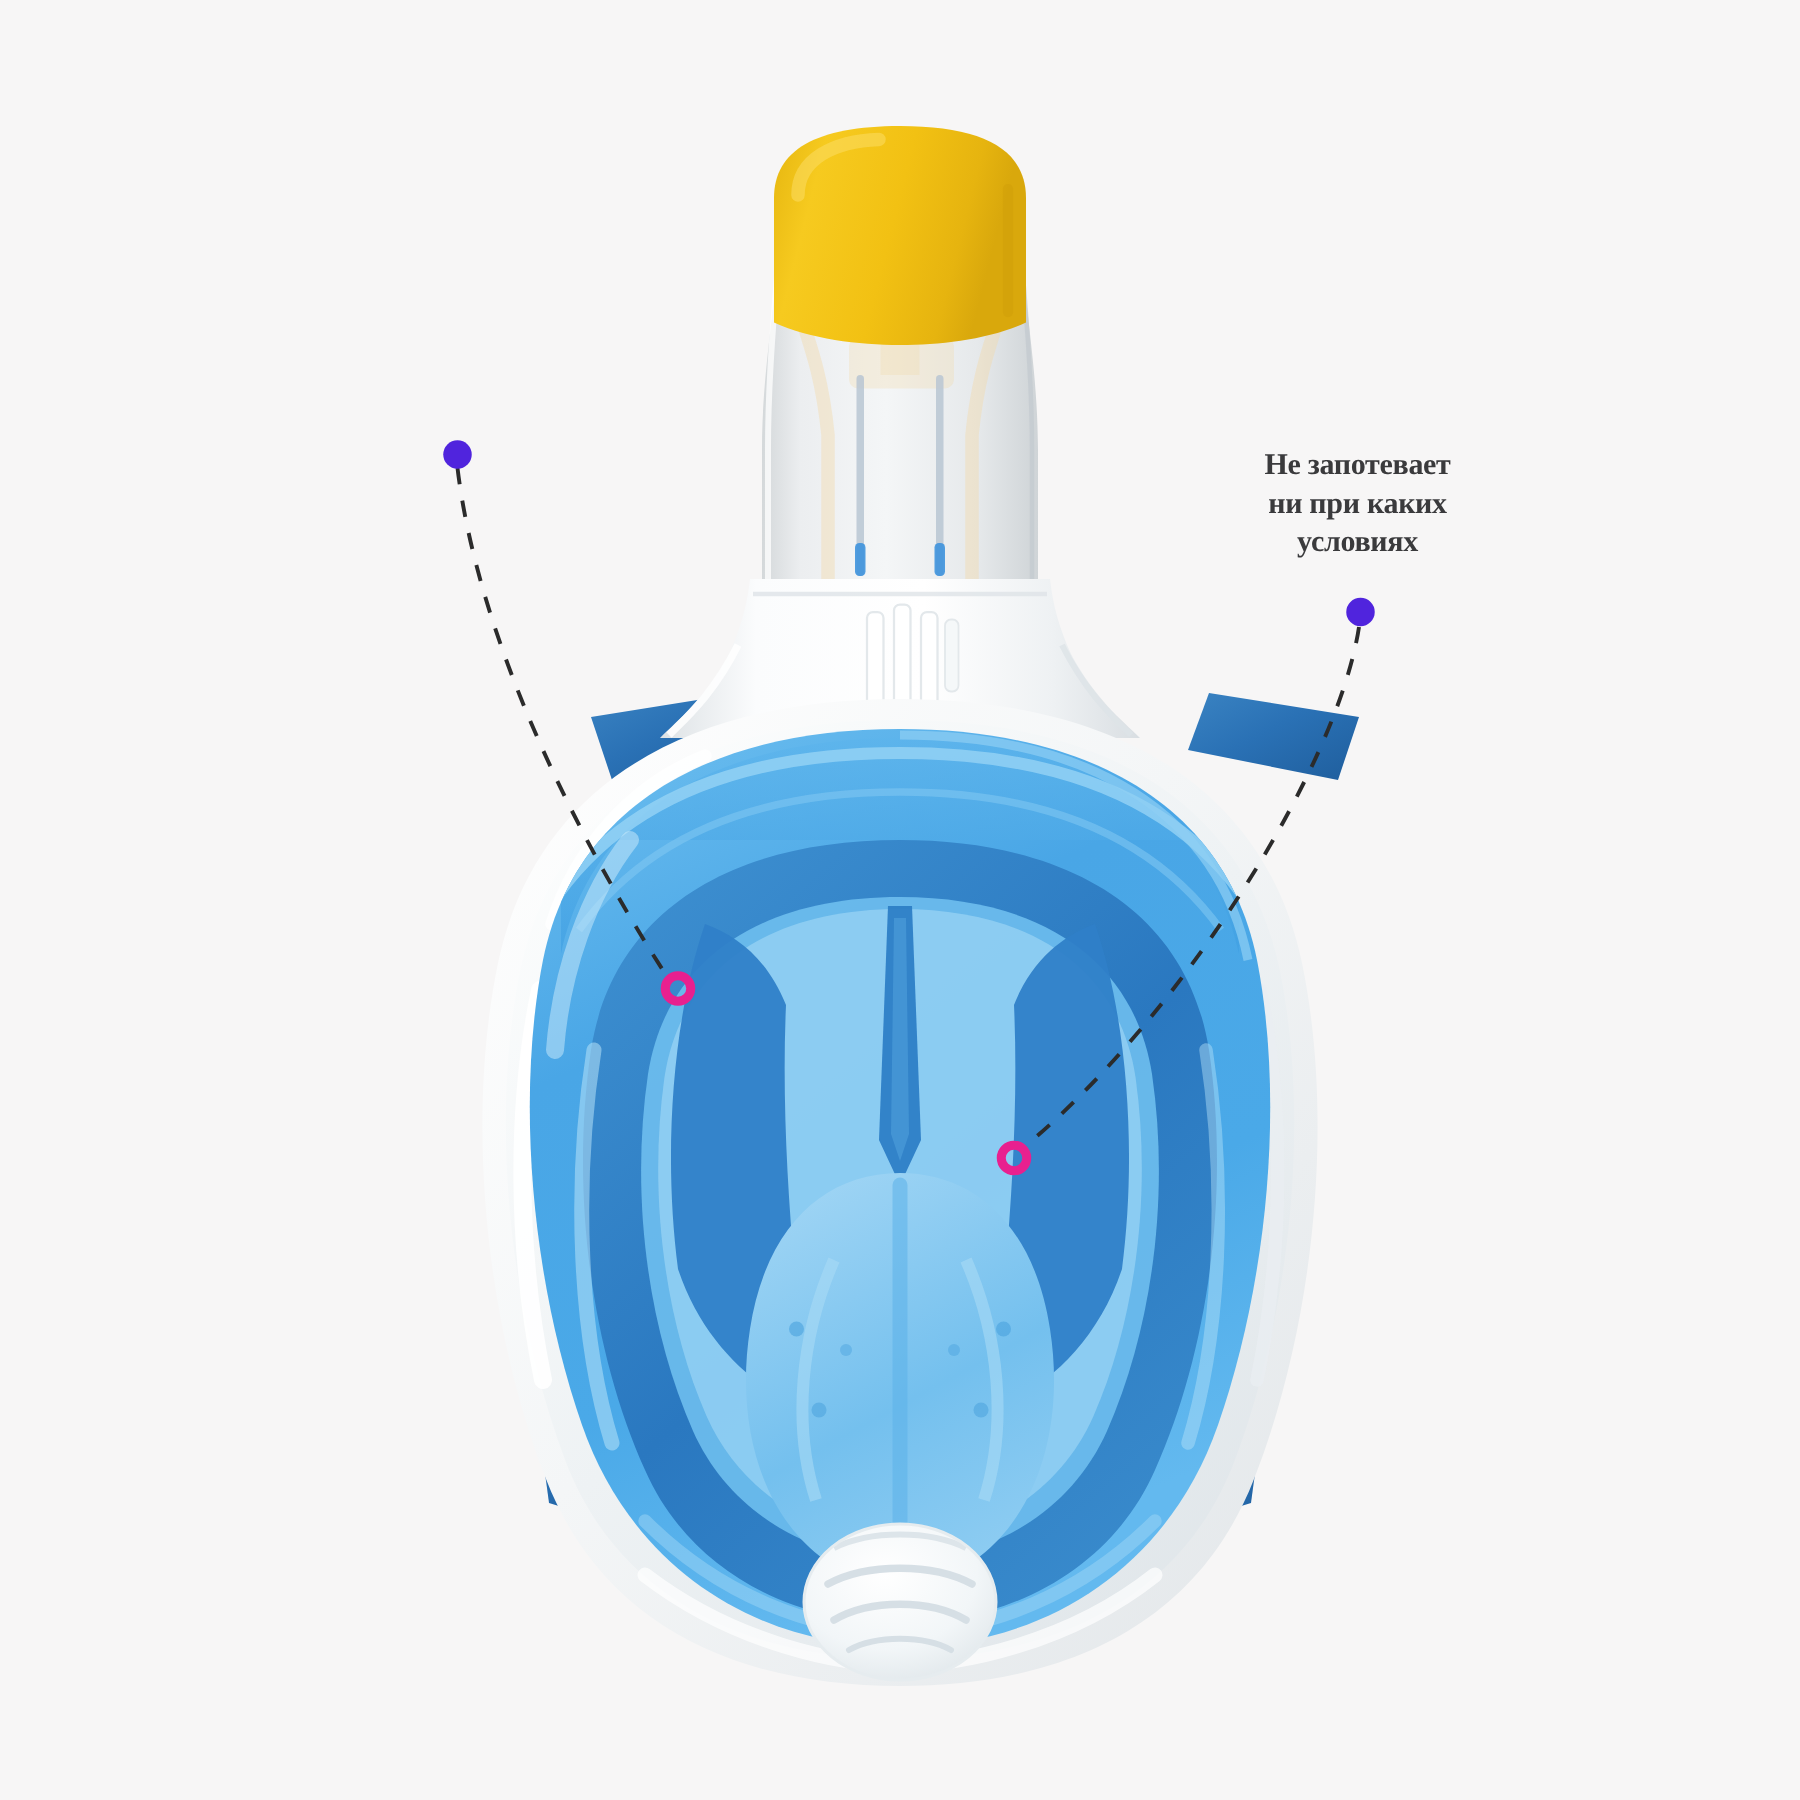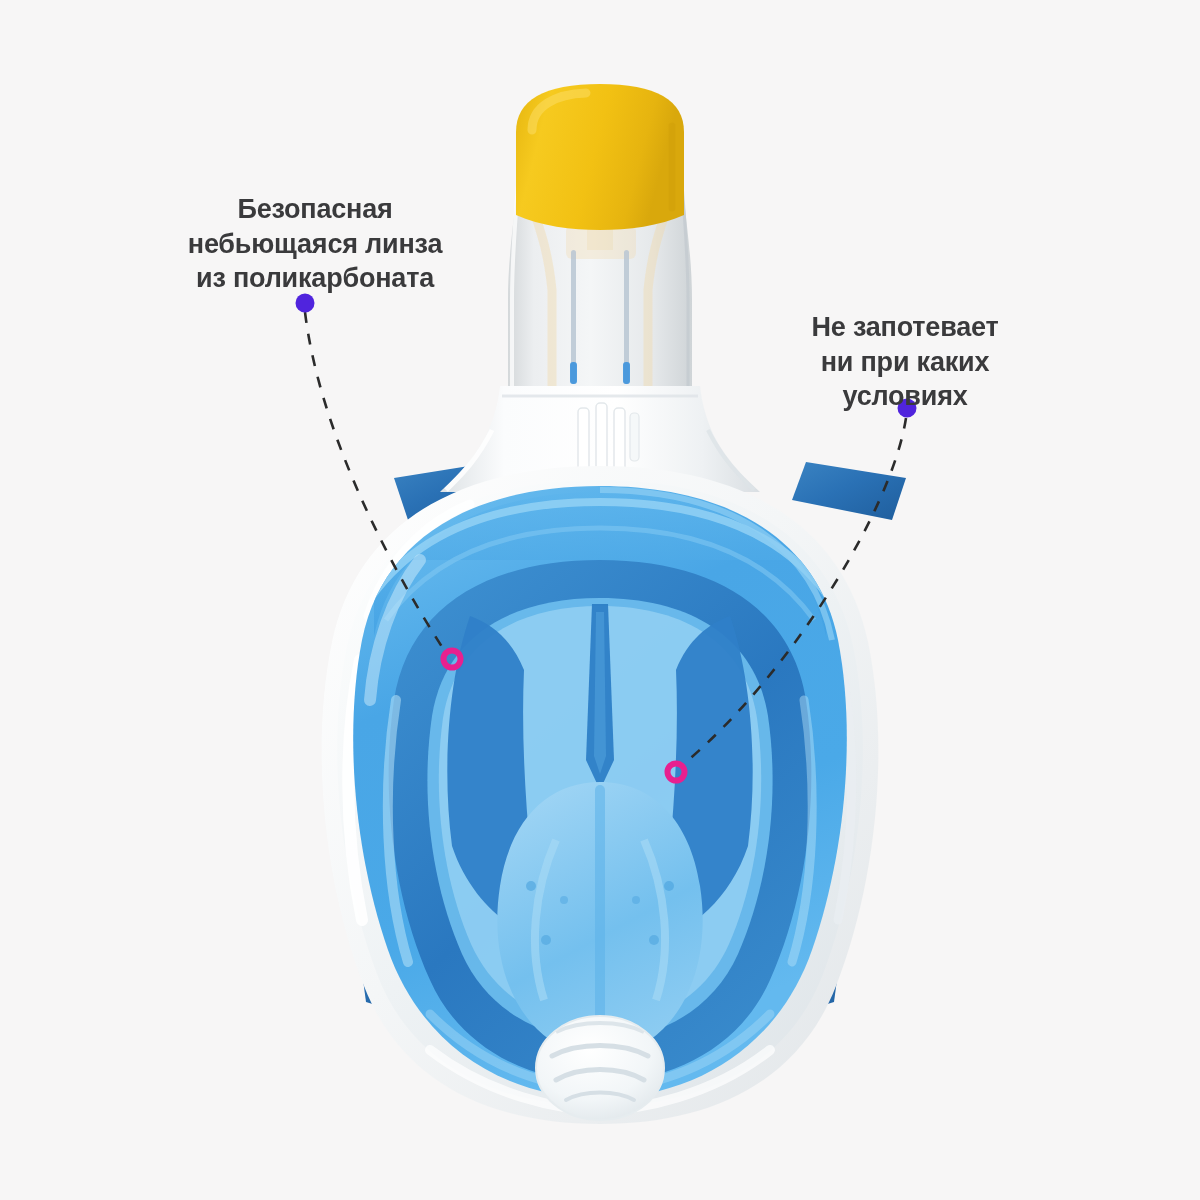--- a/index.html
+++ b/index.html
@@ -37,23 +37,24 @@
     font-family: "Liberation Sans", sans-serif;
   }
   #label-left {
     left: 150px;
     top: 192px;
     width: 330px;
     font-size: 27px;
   }
   #label-right {
     left: 760px;
-    top: 310px;
+    top: 298px;
     width: 290px;
-    font-size: 27px;
+    font-size: 20px;
+    font-family: Liberation Serif, serif;
   }
 </style>
 </head>
 <body>
 
 <div id="stage">
 
   <svg class="layer" viewBox="0 0 1200 1200" xmlns="http://www.w3.org/2000/svg">
     <defs>
 
@@ -321,21 +322,18 @@
 
     <g>
       <circle cx="452" cy="659" r="8.5" fill="none" stroke="#e8208f" stroke-width="6"></circle>
     </g>
 
     <g>
       <circle cx="676" cy="772" r="8.5" fill="none" stroke="#e8208f" stroke-width="6"></circle>
     </g>
   </svg>
 
-  <div id="label-left" class="callout-text">Безопасная
-небьющаяся линза
-из поликарбоната</div>
 
   <div id="label-right" class="callout-text">Не запотевает
 ни при каких
 условиях</div>
 
 </div>
 
 </body></html>

